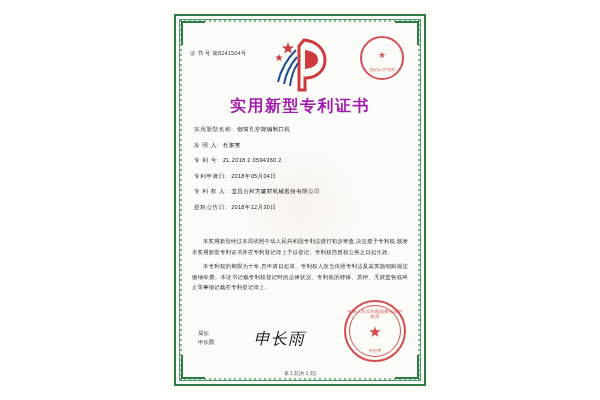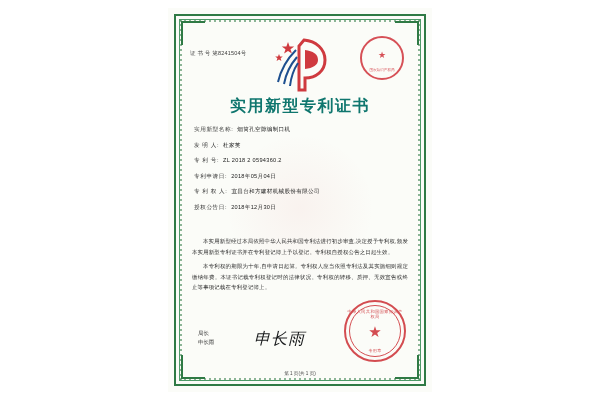--- a/index.html
+++ b/index.html
@@ -130,21 +130,21 @@
   }
   .title {
     position: absolute;
     left: 0;
     right: 0;
     top: 88px;
     text-align: center;
     font-family: "DejaVu Sans", "Liberation Sans", sans-serif;
     font-size: 16px;
     font-weight: bold;
-    color: #0f766e;
+    color: #a21caf;
     letter-spacing: 1.5px;
   }
 
   .fields {
     position: absolute;
     left: 26px;
     top: 118px;
     right: 26px;
   }
   .field-row {

